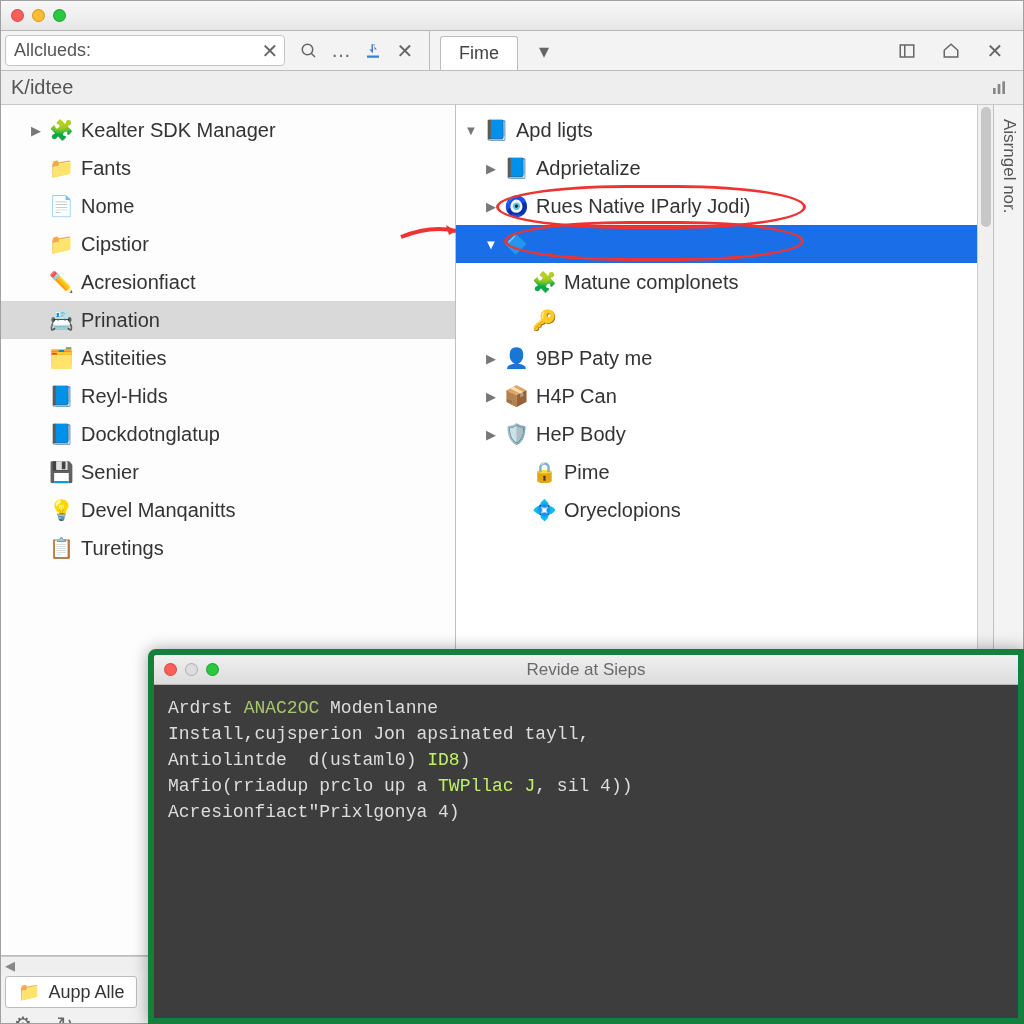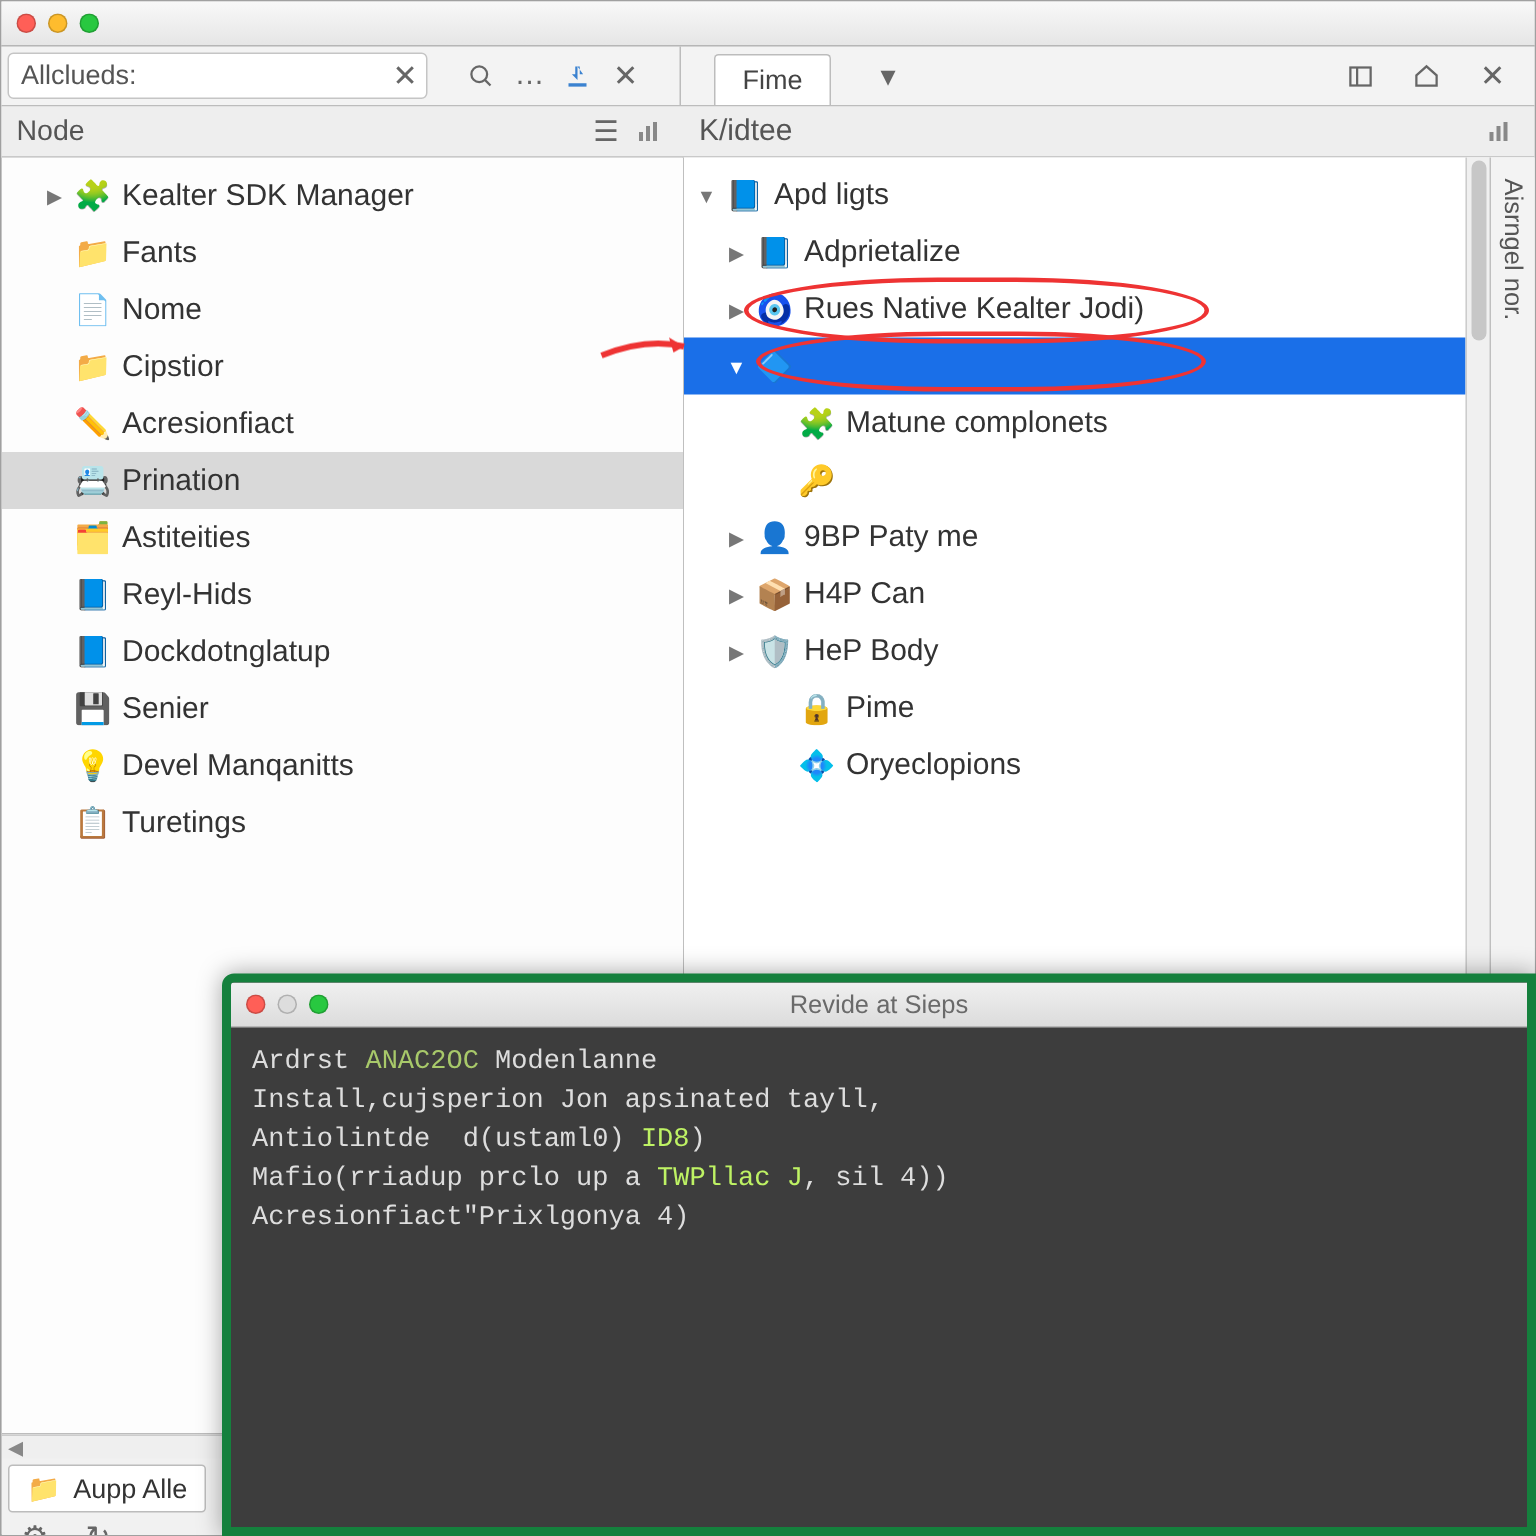--- a/index.html
+++ b/index.html
@@ -6,21 +6,21 @@
   html, body { width: 1024px; height: 1024px; font-family: -apple-system, "Helvetica Neue", Arial, sans-serif; font-size: 20px; color: #333; background: #f6f6f6; overflow: hidden; }
   
   .window { width: 100%; height: 100%; display: flex; flex-direction: column; border: 1px solid #a0a0a0; background: #ececec; }
   
   .titlebar { height: 30px; background: linear-gradient(#f8f8f8,#e6e6e6); display: flex; align-items: center; border-bottom: 1px solid #b6b6b6; position: relative; }
   .traffic { display: flex; gap: 8px; margin-left: 10px; }
   .tl { width: 13px; height: 13px; border-radius: 50%; border: 0.5px solid rgba(0,0,0,.2); }
   .tl.red { background:#ff5f57; } .tl.yellow { background:#febc2e; } .tl.green { background:#28c840; }
   .titlebar .title { position: absolute; left: 0; right: 0; text-align: center; font-size: 17px; color: #6a6a6a; pointer-events:none; }
   
-  .toolbar-row { display: flex; height: 40px; border-bottom: 1px solid #bcbcbc; background: #f3f3f3; gap: 12px; }
+  .toolbar-row { display: flex; height: 40px; border-bottom: 1px solid #bcbcbc; background: #f3f3f3; }
   .search-wrap { flex: 0 0 280px; display: flex; align-items: center; border: 1px solid #c5c5c5; border-radius: 4px; margin: 4px; background: #fff; }
   .search-wrap input { flex: 1; border: none; outline: none; background: transparent; font-size: 18px; padding: 4px 8px; color: #555; }
   .tool-icons { display: flex; align-items: center; gap: 4px; padding: 0 6px; }
   .ti { width: 28px; height: 28px; display: flex; align-items: center; justify-content: center; color: #666; border-radius: 3px; }
   .tab { align-self: flex-end; background: #fff; border: 1px solid #bcbcbc; border-bottom: none; padding: 6px 18px; margin-left: 6px; font-size: 18px; color: #444; border-radius: 3px 3px 0 0; }
   .tab-icons { display: flex; align-items: center; gap: 12px; padding: 0 12px; }
   .right-toolbar { margin-left: auto; display: flex; align-items: center; gap: 16px; padding: 0 14px; }
   
   .header-row { display: flex; align-items: center; height: 34px; background: #eee; border-bottom: 1px solid #c9c9c9; }
   .hdr-left { flex: 0 0 455px; display: flex; align-items: center; padding: 0 10px; font-size: 19px; color: #555; }
@@ -113,32 +113,20 @@
       <div class="ti">
         <svg width="18" height="18" viewBox="0 0 24 24" fill="none" stroke="#666" stroke-width="2">
             <path d="M3 11 12 3l9 8v9H3z"></path>
           </svg>
       </div>
       <div class="ti">✕</div>
     </div>
   </div>
 
   <div class="header-row">
-    <div class="hdr-left">
-      <span>Node</span>
-      <span class="spacer"></span>
-      <div class="ti">☰</div>
-      <div class="ti">
-        <svg width="16" height="16" viewBox="0 0 24 24" fill="#888">
-            <rect x="3" y="12" width="4" height="9"></rect>
-            <rect x="10" y="6" width="4" height="15"></rect>
-            <rect x="17" y="2" width="4" height="19"></rect>
-          </svg>
-      </div>
-    </div>
     <div class="hdr-right">
       <span>K/idtee</span>
       <span class="spacer"></span>
       <div class="ti">
         <svg width="16" height="16" viewBox="0 0 24 24" fill="#888">
             <rect x="3" y="12" width="4" height="9"></rect>
             <rect x="10" y="6" width="4" height="15"></rect>
             <rect x="17" y="2" width="4" height="19"></rect>
           </svg>
       </div>
@@ -232,21 +220,21 @@
               <span class="lbl">Apd ligts</span>
             </div>
             <div class="tree-row indent1">
               <span class="chev">▶</span>
               <span class="ico">📘</span>
               <span class="lbl">Adprietalize</span>
             </div>
             <div class="tree-row indent1">
               <span class="chev">▶</span>
               <span class="ico">🧿</span>
-              <span class="lbl">Rues Native Kealter Jodi)</span>
+              <span class="lbl">Rues Native IParly Jodi)</span>
             </div>
             <div class="annot-oval" style="left: 40px; top: 80px; width: 310px; height: 44px;"></div>
             <div class="tree-row indent1 selected">
               <span class="chev">▼</span>
               <span class="ico">🔷</span>
             </div>
             <div class="annot-oval" style="left: 48px; top: 116px; width: 300px; height: 40px; border-color: rgb(238, 51, 51);"></div>
             <div class="tree-row indent2">
               <span class="chev"></span>
               <span class="ico">🧩</span>

